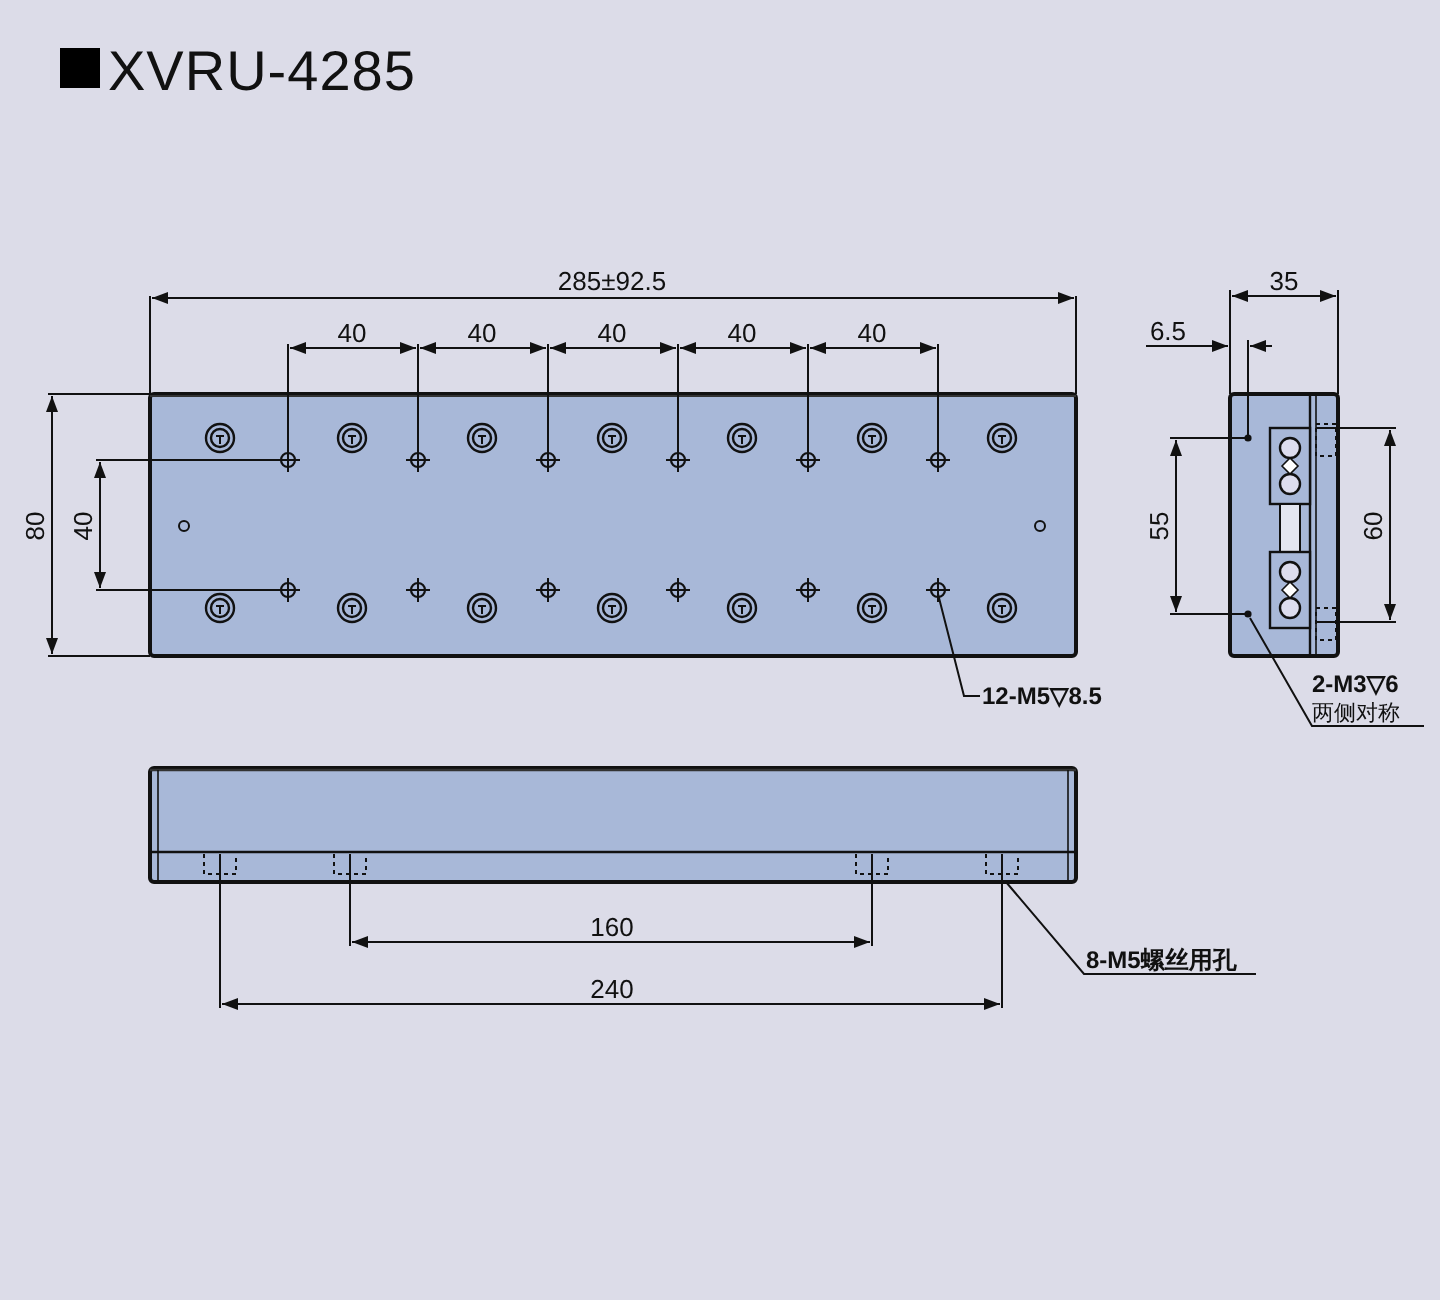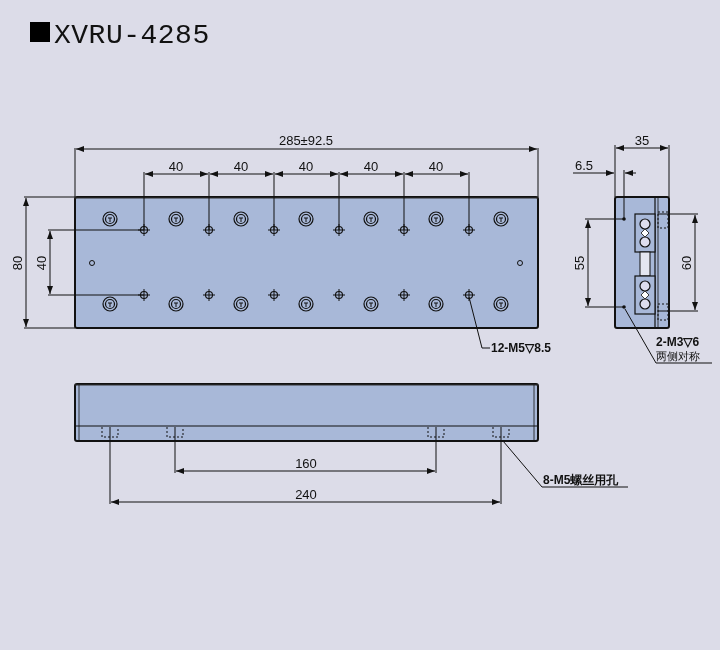--- a/index.html
+++ b/index.html
@@ -1,18 +1,18 @@
 <!DOCTYPE html>
 <html><head>
 <meta charset="utf-8">
 <style>
   html, body { margin:0; padding:0; }
   body { width:720px; height:650px; background:#dcdce8; position:relative; overflow:hidden;
          font-family:"Liberation Sans", sans-serif; }
-  .title { position:absolute; left:30px; top:20px; font-family:Liberation Mono, monospace;
+  .title { position:absolute; left:30px; top:20px; font-family:Liberation Sans, sans-serif;
            font-size:28px; color:#111; letter-spacing:0.5px; }
   .title .sq { display:inline-block; width:20px; height:20px; background:#000; margin-right:4px; vertical-align:1px; }
   svg { position:absolute; left:0; top:0; }
   .dim { font-family:"Liberation Sans", sans-serif; font-size:13px; fill:#111; }
   .note { font-family:"Liberation Sans", sans-serif; font-size:12px; fill:#111; font-weight:bold; }
   .notecn { font-family:"DejaVu Sans", sans-serif; font-size:11px; fill:#111; }
 </style>
 </head>
 <body>
 

